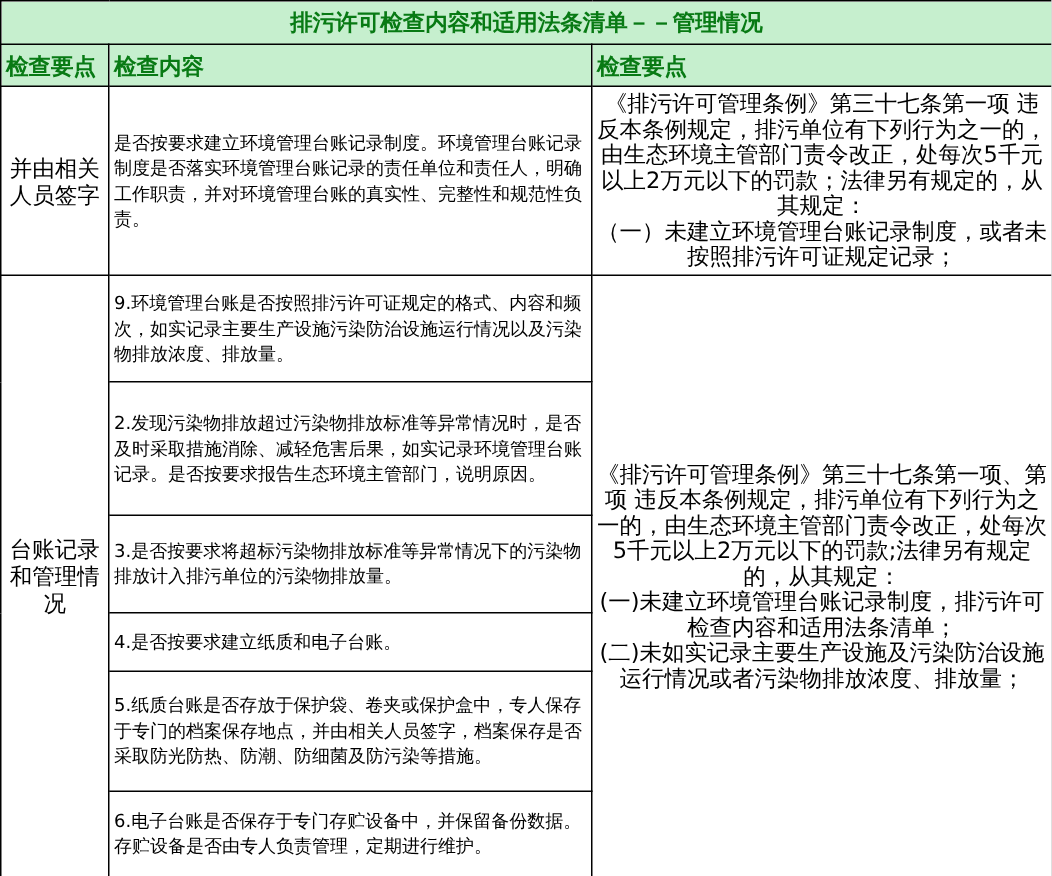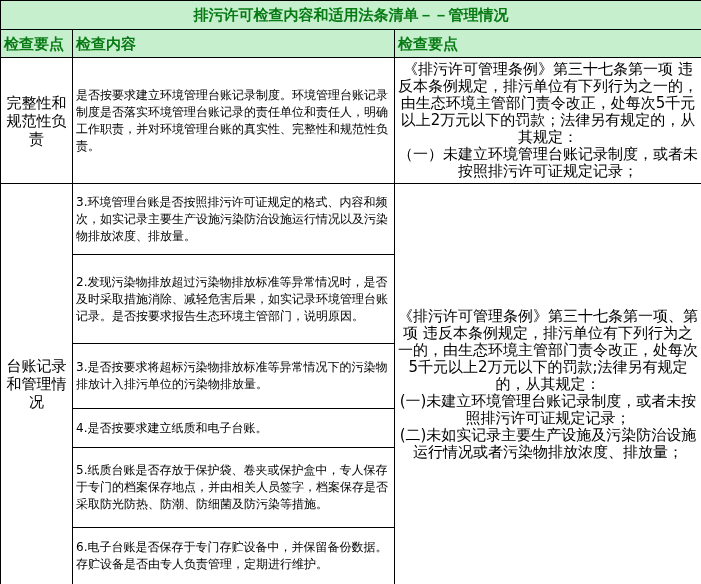--- a/index.html
+++ b/index.html
@@ -80,31 +80,31 @@
       <td class="title-cell" colspan="3">排污许可检查内容和适用法条清单－－管理情况</td>
     </tr>
 
     <tr style="height:28px">
       <td class="header-cell">检查要点</td>
       <td class="header-cell">检查内容</td>
       <td class="header-cell">检查要点</td>
     </tr>
 
     <tr style="height:126px">
-      <td class="point-cell">完整性和规范性负责</td>
+      <td class="point-cell">并由相关人员签字</td>
       <td class="content-cell">是否按要求建立环境管理台账记录制度。环境管理台账记录制度是否落实环境管理台账记录的责任单位和责任人，明确工作职责，并对环境管理台账的真实性、完整性和规范性负责。</td>
       <td class="law-cell">《排污许可管理条例》第三十七条第一项  违反本条例规定，排污单位有下列行为之一的，由生态环境主管部门责令改正，处每次5千元以上2万元以下的罚款；法律另有规定的，从其规定：
 （一）未建立环境管理台账记录制度，或者未按照排污许可证规定记录；</td>
     </tr>
 
     <tr style="height:71px">
       <td class="point-cell" rowspan="6">台账记录和管理情况</td>
-      <td class="content-cell">3.环境管理台账是否按照排污许可证规定的格式、内容和频次，如实记录主要生产设施污染防治设施运行情况以及污染物排放浓度、排放量。</td>
+      <td class="content-cell">9.环境管理台账是否按照排污许可证规定的格式、内容和频次，如实记录主要生产设施污染防治设施运行情况以及污染物排放浓度、排放量。</td>
       <td class="law-cell" rowspan="6">《排污许可管理条例》第三十七条第一项、第项  违反本条例规定，排污单位有下列行为之一的，由生态环境主管部门责令改正，处每次5千元以上2万元以下的罚款;法律另有规定的，从其规定：
-(一)未建立环境管理台账记录制度，或者未按照排污许可证规定记录；
+(一)未建立环境管理台账记录制度，排污许可检查内容和适用法条清单；
 (二)未如实记录主要生产设施及污染防治设施运行情况或者污染物排放浓度、排放量；</td>
     </tr>
     <tr style="height:89px">
       <td class="content-cell">2.发现污染物排放超过污染物排放标准等异常情况时，是否及时采取措施消除、减轻危害后果，如实记录环境管理台账记录。是否按要求报告生态环境主管部门，说明原因。</td>
     </tr>
     <tr style="height:65px">
       <td class="content-cell">3.是否按要求将超标污染物排放标准等异常情况下的污染物排放计入排污单位的污染物排放量。</td>
     </tr>
     <tr style="height:39px">
       <td class="content-cell">4.是否按要求建立纸质和电子台账。</td>

